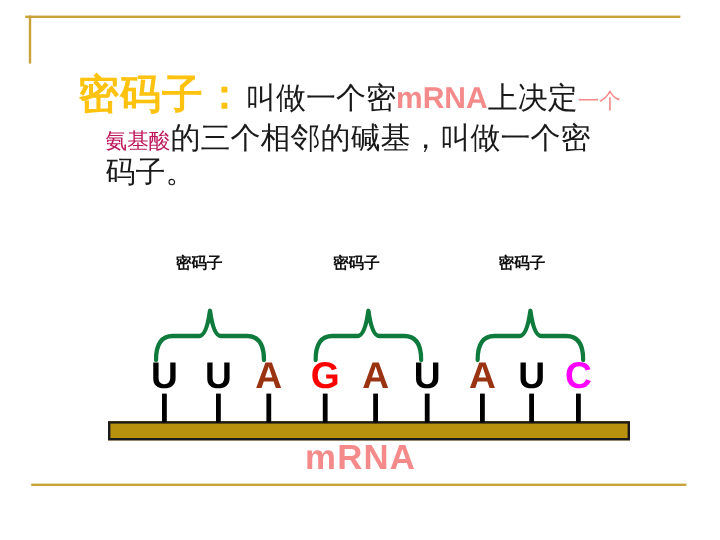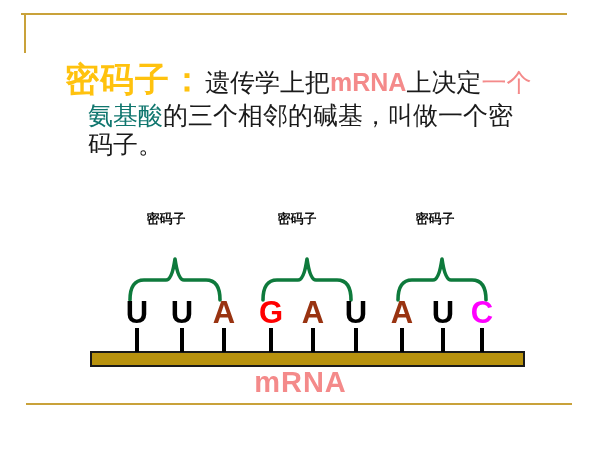--- a/index.html
+++ b/index.html
@@ -12,21 +12,21 @@
   .decor-top{position:absolute;left:21px;top:13px;width:546px;height:2px;}
   .decor-left{position:absolute;left:24px;top:13px;width:2px;height:40px;}
   .decor-bottom{position:absolute;left:26px;top:403px;width:546px;height:2px;}
 
   
   .para{position:absolute;left:0;top:0;width:600px;}
   .para-line{position:absolute;white-space:nowrap;line-height:1;}
   .seg{display:inline;vertical-align:baseline;}
   .seg.term{font-size:34px;font-weight:bold;letter-spacing:1px;}
   .seg.body{font-size:25px;color:#1a1a1a;}
-  .seg.pink{font-size:25px;}
+  .seg.pink{font-size:18px;}
   .seg.pink-sans{font-size:25px;font-weight:bold;font-family:"Liberation Sans","DejaVu Sans",sans-serif;}
 
   
   .codon-label{
     position:absolute;top:212px;transform:translateX(-50%);
     font-family:"Liberation Sans","DejaVu Sans",sans-serif;
     font-weight:bold;font-size:13px;color:#111;line-height:1;
   }
   .brace{position:absolute;top:254px;}
   .base-letter{
@@ -45,22 +45,22 @@
 </head>
 <body>
 
 <div class="slide">
 
   <div class="decor-top" style="background: rgb(201, 162, 58);"></div>
   <div class="decor-left" style="background: rgb(201, 162, 58);"></div>
   <div class="decor-bottom" style="background: rgb(201, 162, 58);"></div>
 
   <div class="para" id="def-paragraph">
-      <div class="para-line" style="left: 65px; top: 63px;"><span class="seg term" style="color: rgb(255, 194, 14);">密码子：</span><span class="seg body">遗传学上把</span><span class="seg pink-sans" style="color: rgb(244, 138, 138);">mRNA</span><span class="seg body">上决定</span><span class="seg pink" style="color: rgb(244, 138, 138);">一个</span></div>
-      <div class="para-line" style="left: 88px; top: 103px;"><span class="seg pink" style="color: #0f766e;">氨基酸</span><span class="seg body">的三个相邻的碱基，叫做一个密</span></div>
+      <div class="para-line" style="left: 65px; top: 63px;"><span class="seg term" style="color: rgb(255, 194, 14);">密码子：</span><span class="seg body">叫做一个密</span><span class="seg pink-sans" style="color: rgb(244, 138, 138);">mRNA</span><span class="seg body">上决定</span><span class="seg pink" style="color: rgb(244, 138, 138);">一个</span></div>
+      <div class="para-line" style="left: 88px; top: 103px;"><span class="seg pink" style="color: #be185d;">氨基酸</span><span class="seg body">的三个相邻的碱基，叫做一个密</span></div>
       <div class="para-line" style="left: 88px; top: 132px;"><span class="seg body">码子。</span></div>
     </div>
 
   <div id="diagram">
     <div class="strand-bar" id="strand-bar" style="left: 90px; width: 431px; background: rgb(184, 146, 14);"></div>
     <div class="strand-label" id="strand-label" style="left: 300.5px; color: rgb(244, 138, 138);">mRNA</div>
   <div class="codon-label" style="left: 166px;">密码子</div>
       <div class="codon-label" style="left: 297px;">密码子</div>
       <div class="codon-label" style="left: 435px;">密码子</div>
       <svg width="94" height="48" viewBox="0 0 94 48" class="brace" style="left: 128px;">

